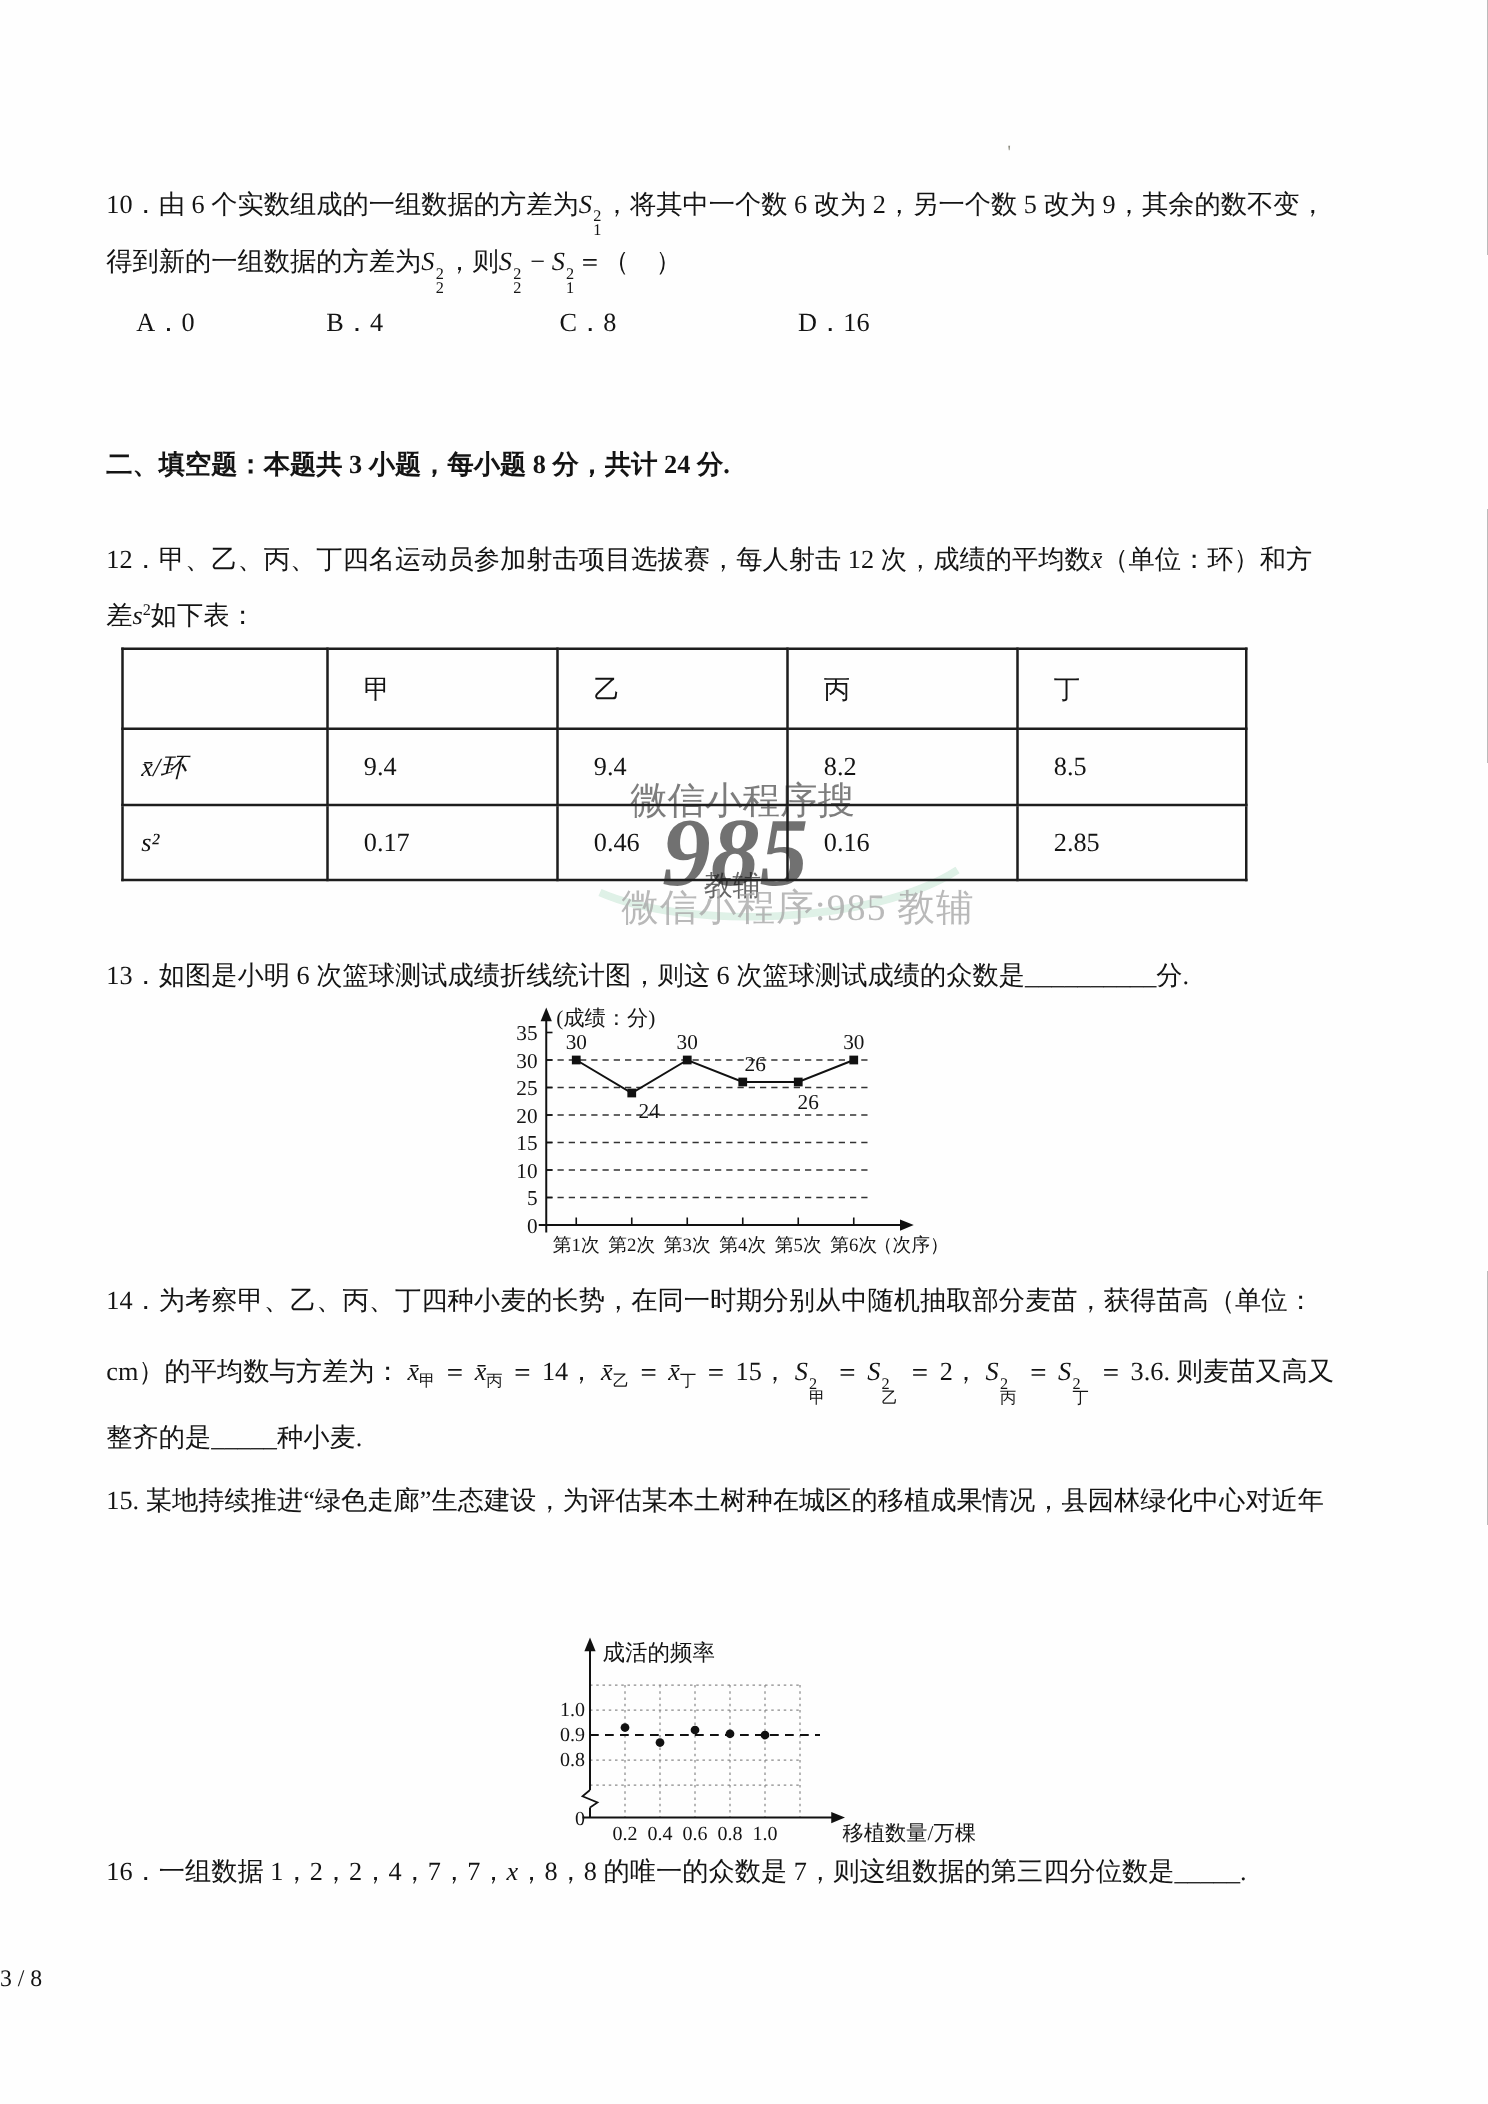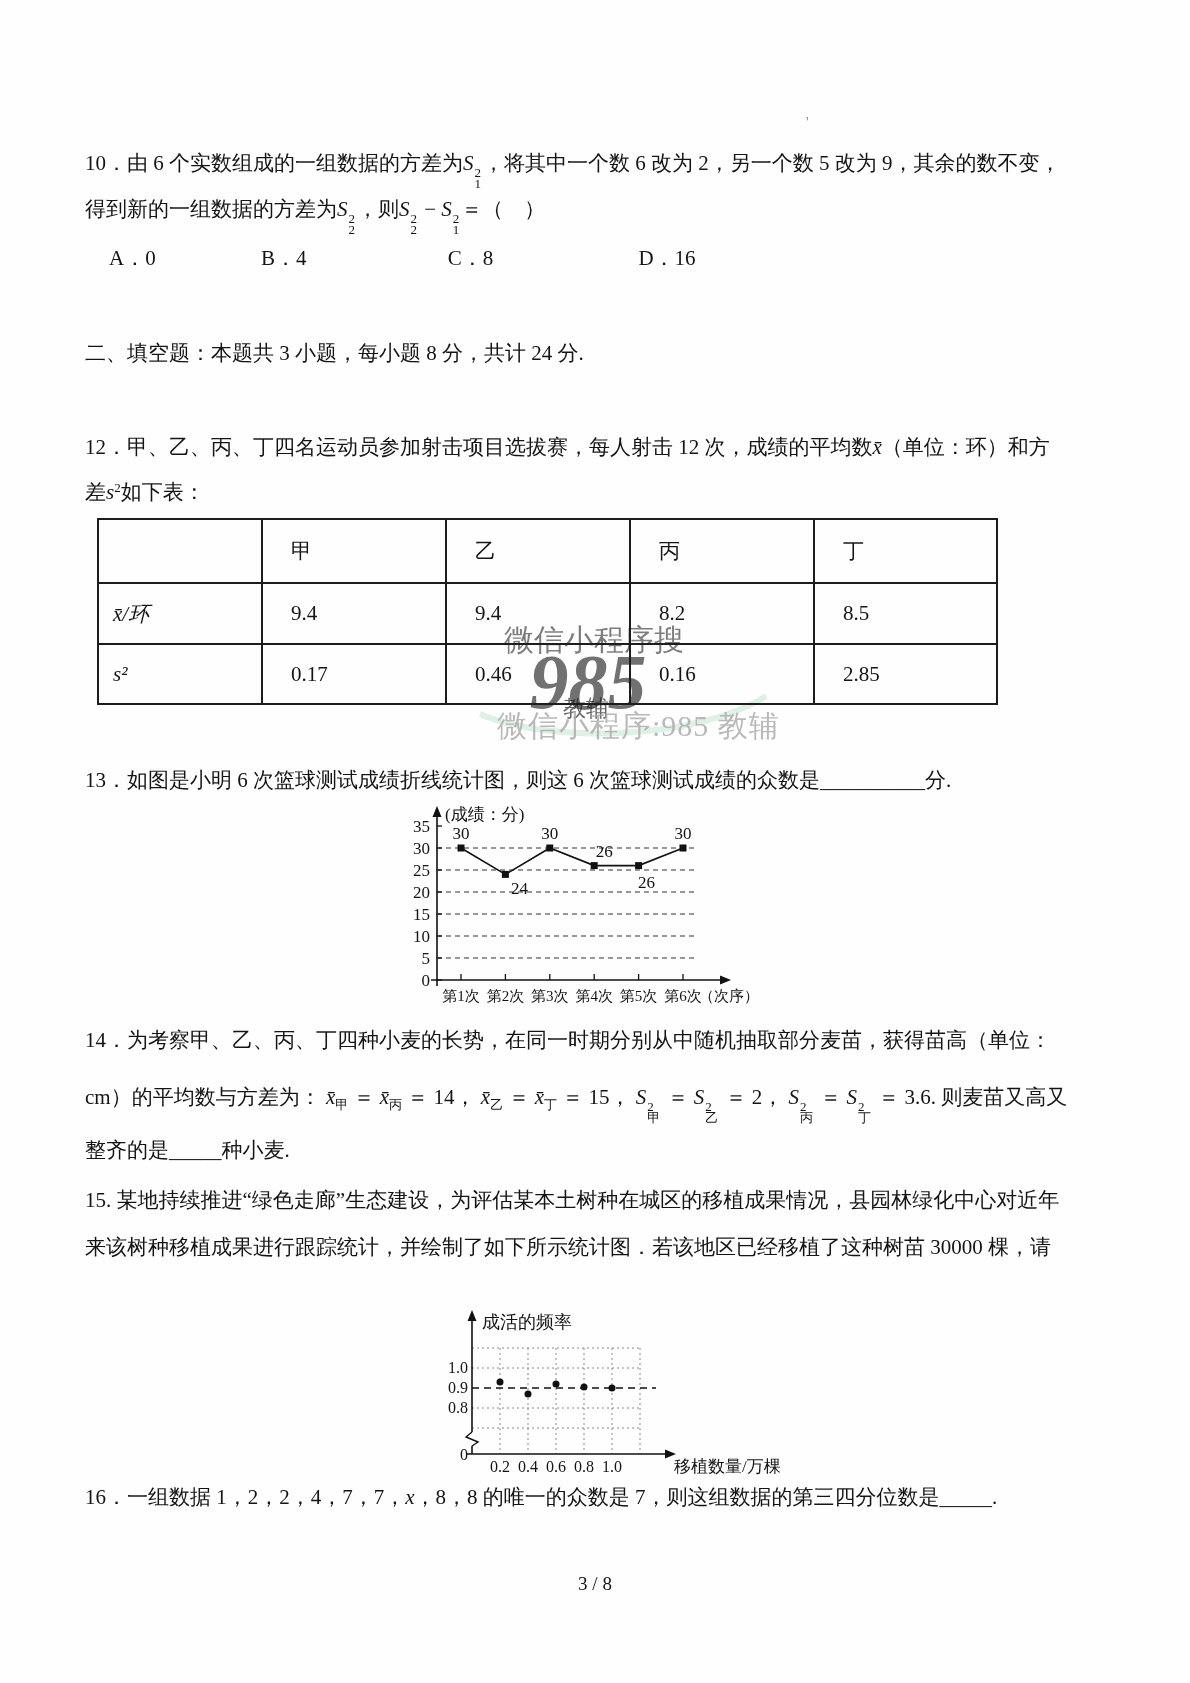--- a/index.html
+++ b/index.html
@@ -1,36 +1,36 @@
 <!DOCTYPE html>
 <html><head>
 <meta charset="utf-8">
 <style>
   html,body{margin:0;padding:0;background:#888;}
   .page{position:relative;width:1190px;height:1683px;background:#fefefe;margin:0 auto;
         font-family:"Liberation Serif",serif;font-size:21px;color:#141414;overflow:hidden;}
   .line{position:absolute;left:85px;width:1016px;line-height:30px;white-space:nowrap;}
-  .bold{font-weight:normal;}
+  .bold{font-weight:bold;margin-top:18px;}
   .mi{font-style:italic;}
   .ssb{display:inline-flex;flex-direction:column;align-items:flex-start;
        font-size:13px;line-height:11px;vertical-align:-7px;margin:0 2px 0 1px;}
   .msub{font-size:13px;vertical-align:-5px;line-height:0;}
   .msup{font-size:13px;vertical-align:7px;line-height:0;}
   .opt{display:inline-block;}
   table.q12{position:absolute;left:97px;top:518px;border-collapse:collapse;table-layout:fixed;}
   table.q12 td{border:2px solid #1d1d1d;padding:0 0 0 28px;vertical-align:middle;font-size:21px;}
   table.q12 td.first{padding-left:14px;}
   .wm-green{position:absolute;left:468px;top:598px;width:312px;height:142px;pointer-events:none;}
   .wm-gray{position:absolute;left:497px;top:706px;font-size:30px;color:#a9a9a9;opacity:.8;
            letter-spacing:1px;pointer-events:none;white-space:nowrap;}
   .stray{position:absolute;left:806px;top:114px;font-size:15px;color:#8a8a7e;}
   .chart{position:absolute;}
   #chart13{left:393px;top:804px;}
   #chart15{left:420px;top:1308px;}
-  .footer{position:absolute;left:0;width:100%;top:1573px;text-align:center;font-size:19px;}
+  .footer{position:absolute;left:0;width:100%;top:1573px;font-size:19px;}
   svg text{font-family:"Liberation Serif",serif;fill:#141414;}
 </style>
 </head>
 <body>
 
 <div class="page">
 
   <span class="stray">'</span>
 
   <div class="wm-green">
@@ -180,21 +180,20 @@
           <span>丙</span>
         </span><span> ＝ </span><span class="mi">S</span><span class="ssb">
           <span>2</span>
           <span>丁</span>
         </span><span> ＝ 3.6.</span></span>
     <span>则麦苗又高又</span>
   </div>
   <div class="line" style="top:1135px">整齐的是_____种小麦.</div>
 
   <div class="line" style="top:1185px">15. 某地持续推进“绿色走廊”生态建设，为评估某本土树种在城区的移植成果情况，县园林绿化中心对近年</div>
-  <div class="line" style="top:1232px">来该树种移植成果进行跟踪统计，并绘制了如下所示统计图．若该地区已经移植了这种树苗 30000 棵，请</div>
   <div class="chart" id="chart15"><svg width="430" height="190" viewBox="0 0 430 190">
         <line x1="80" y1="40" x2="80" y2="146" stroke="#8a8a8a" stroke-width="1" stroke-dasharray="2 3"></line>
         <line x1="108" y1="40" x2="108" y2="146" stroke="#8a8a8a" stroke-width="1" stroke-dasharray="2 3"></line>
         <line x1="136" y1="40" x2="136" y2="146" stroke="#8a8a8a" stroke-width="1" stroke-dasharray="2 3"></line>
         <line x1="164" y1="40" x2="164" y2="146" stroke="#8a8a8a" stroke-width="1" stroke-dasharray="2 3"></line>
         <line x1="192" y1="40" x2="192" y2="146" stroke="#8a8a8a" stroke-width="1" stroke-dasharray="2 3"></line>
         <line x1="220" y1="40" x2="220" y2="146" stroke="#8a8a8a" stroke-width="1" stroke-dasharray="2 3"></line>
         <line x1="52" y1="40" x2="220" y2="40" stroke="#8a8a8a" stroke-width="1" stroke-dasharray="2 3"></line>
         <line x1="52" y1="60" x2="220" y2="60" stroke="#8a8a8a" stroke-width="1" stroke-dasharray="2 3"></line>
         <line x1="52" y1="100" x2="220" y2="100" stroke="#8a8a8a" stroke-width="1" stroke-dasharray="2 3"></line>

